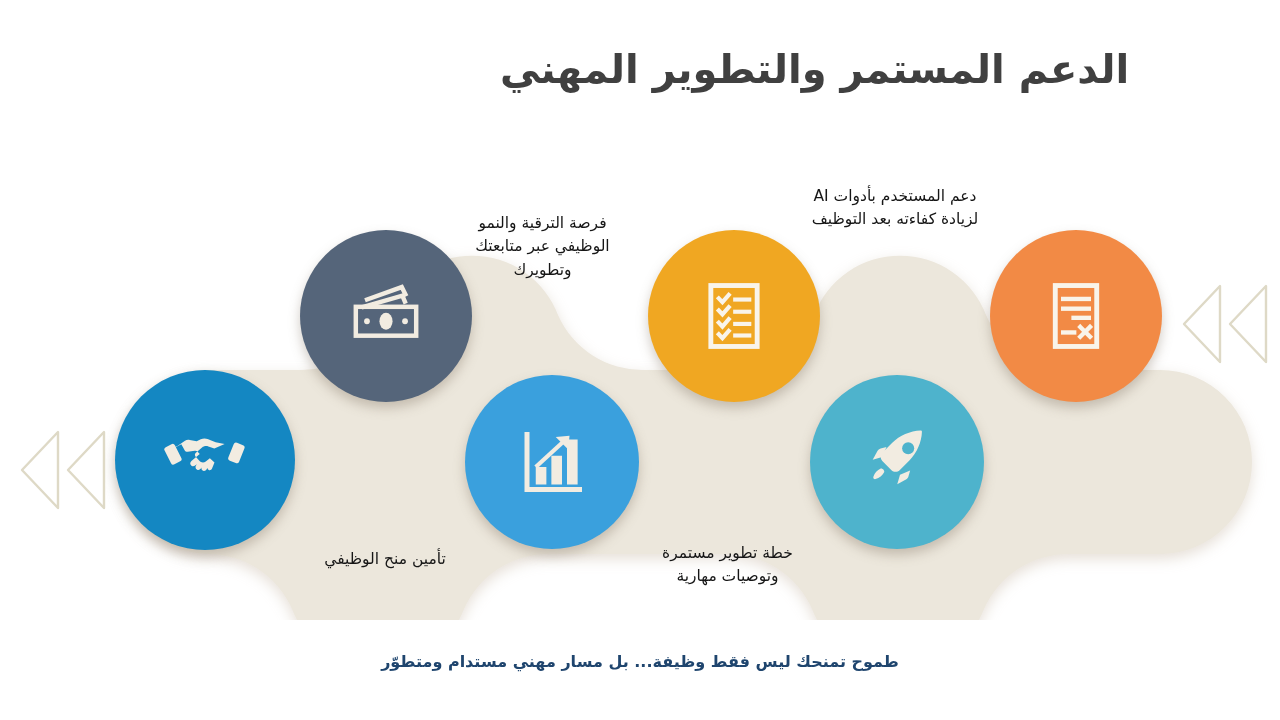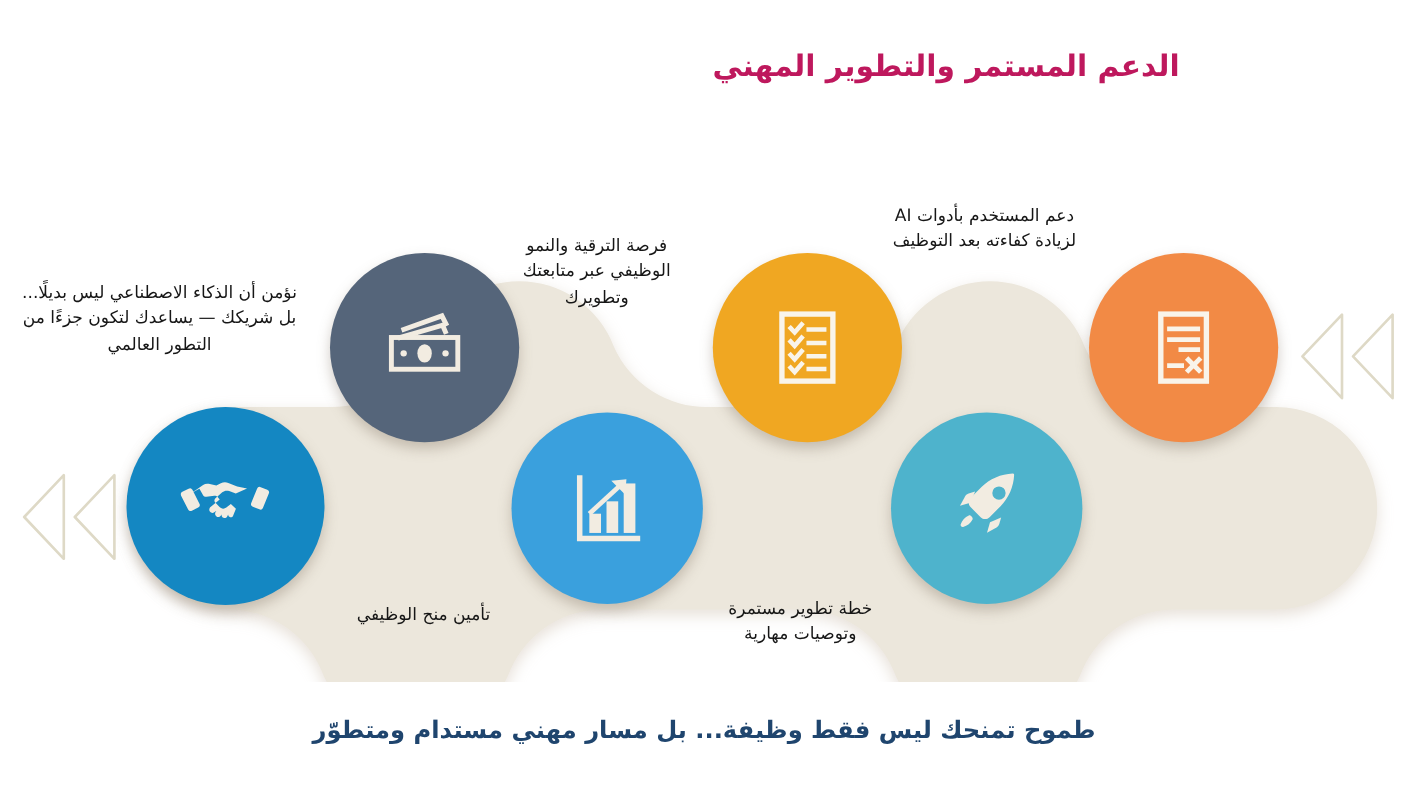--- a/index.html
+++ b/index.html
@@ -15,35 +15,35 @@
     position:absolute;inset:0;
     width:1280px;height:720px;
     background:#ffffff;
   }
 
   
   #title{
     position:absolute;
     top:44px; right:60px;
     width:720px;
-    text-align:center;
-    font-size:27px;
+    text-align:left;
+    font-size:40px;
     font-weight:bold;
-    color:#be185d;
+    color:#404040;
     letter-spacing:0px;
     line-height:1.25;
     direction:rtl;
   }
 
   
   #footer{
     position:absolute;
     top:652px; left:0; width:1280px;
     text-align:center;
-    font-size:22px;
+    font-size:16px;
     font-weight:bold;
     color:#1f456e;
     direction:rtl;
   }
 
   
   #ribbon-layer{
     position:absolute;
     left:0; top:150px;
     width:1280px; height:470px;
@@ -202,21 +202,20 @@
           <path d="M21.5 26 h21"></path>
           <path d="M30 33.5 h12.5"></path>
           <path d="M21.5 45.5 h9"></path>
           <path d="M35.5 41 l8 8"></path>
           <path d="M43.5 41 l-8 8"></path>
         </g>
       </svg>
     </span>
   </div>
 
-  <div class="label" style="left:10px;top:255px;width:270px;">نؤمن أن الذكاء الاصطناعي ليس بديلًا... بل شريكك — يساعدك لتكون جزءًا من التطور العالمي</div>
 
   <div class="label" style="left:800px;top:185px;width:190px;">دعم المستخدم بأدوات AI لزيادة كفاءته بعد التوظيف</div>
 
   <div class="label" style="left:455px;top:212px;width:175px;">فرصة الترقية والنمو الوظيفي عبر متابعتك وتطويرك</div>
 
 
   <div class="label" style="left:635px;top:522px;width:185px;margin-top:20px;">خطة تطوير مستمرة وتوصيات مهارية</div>
 
   <div class="label" style="left:285px;top:548px;width:200px;">تأمين منح الوظيفي</div>
 

